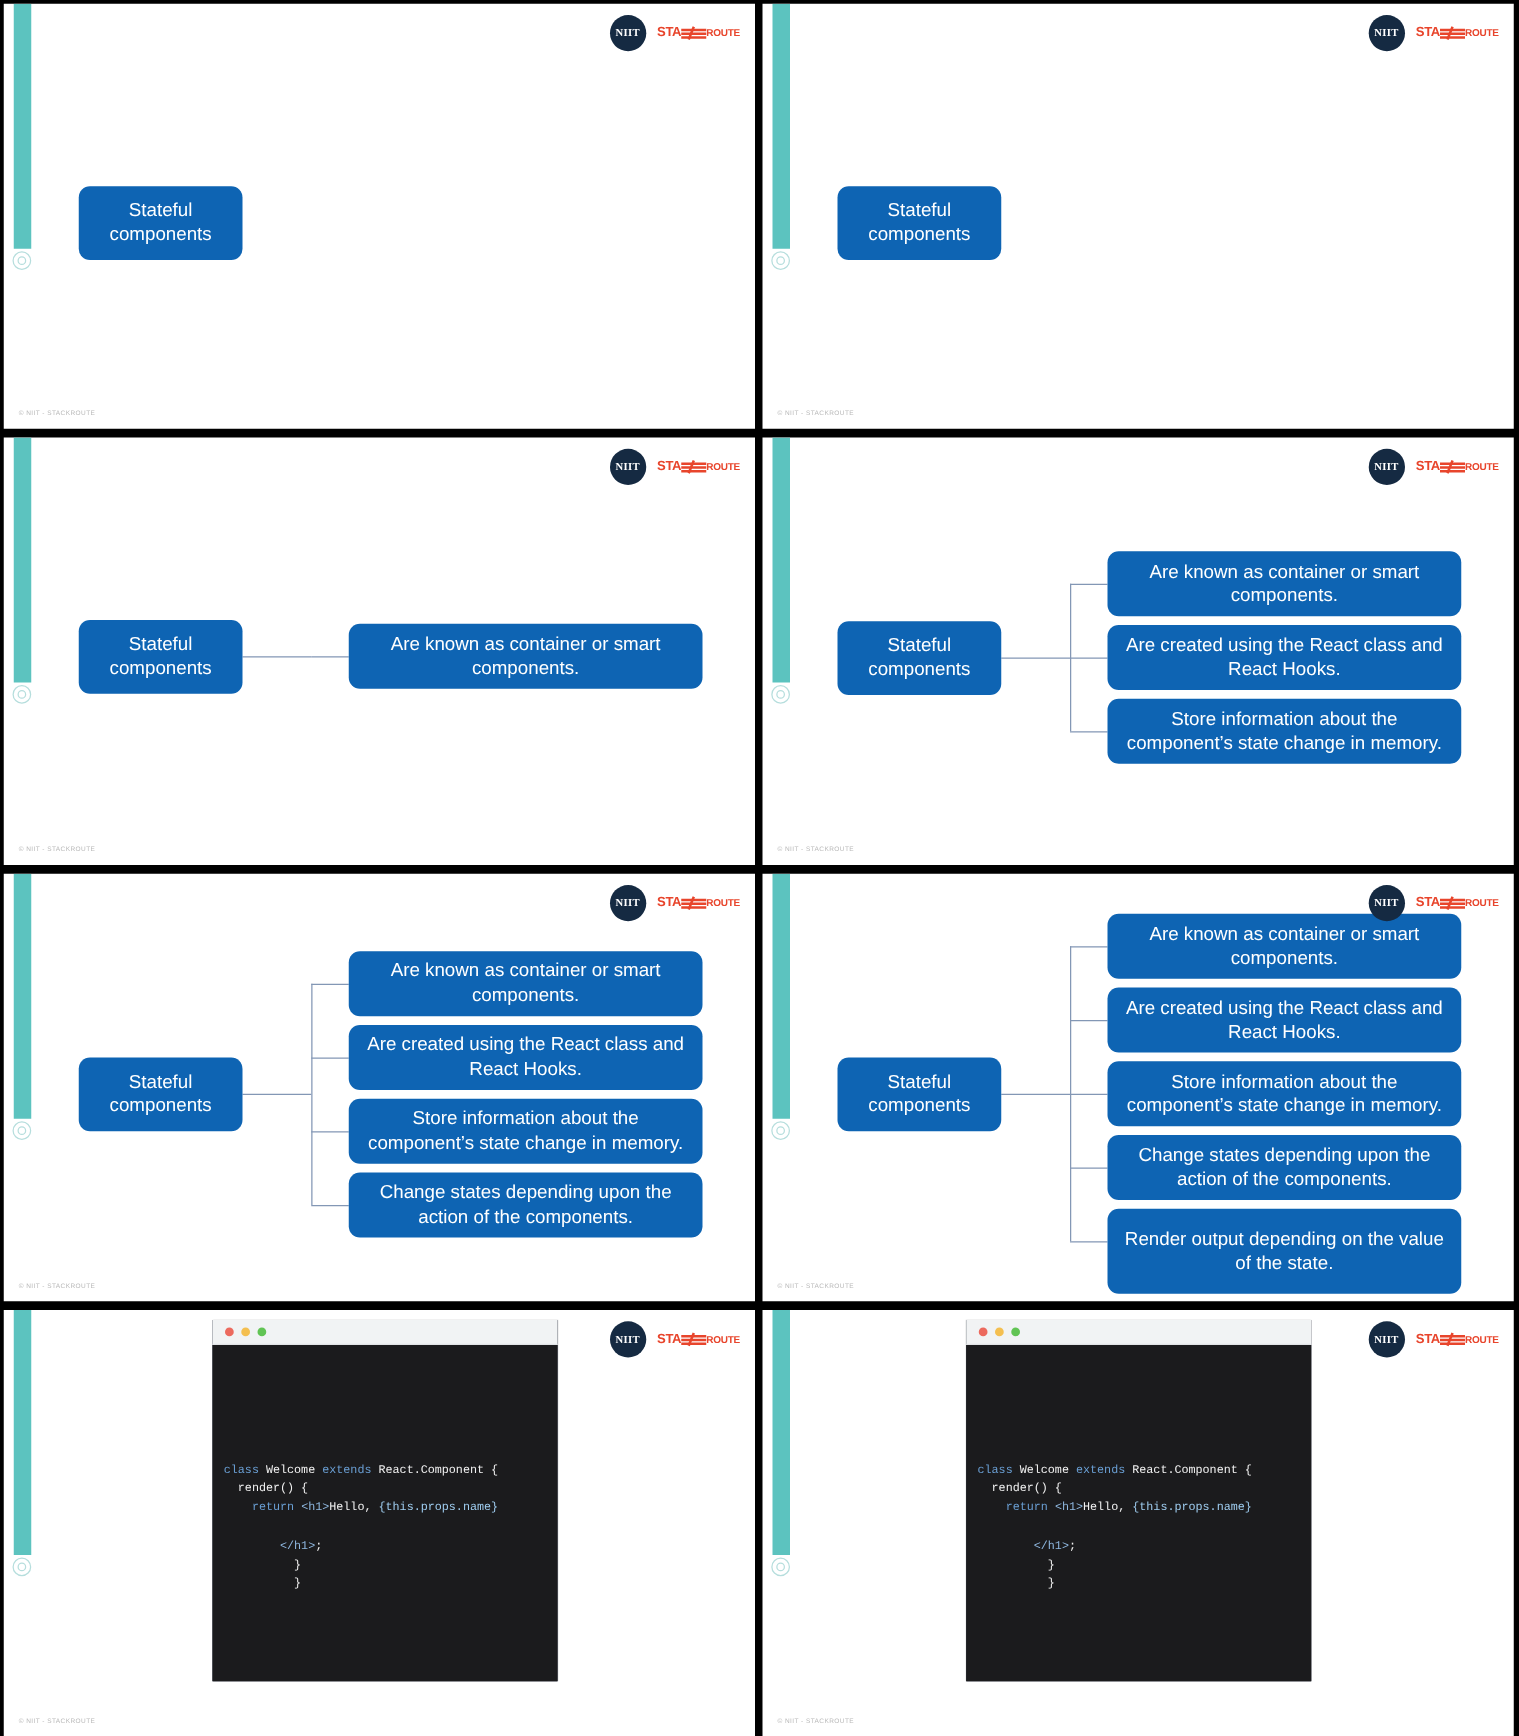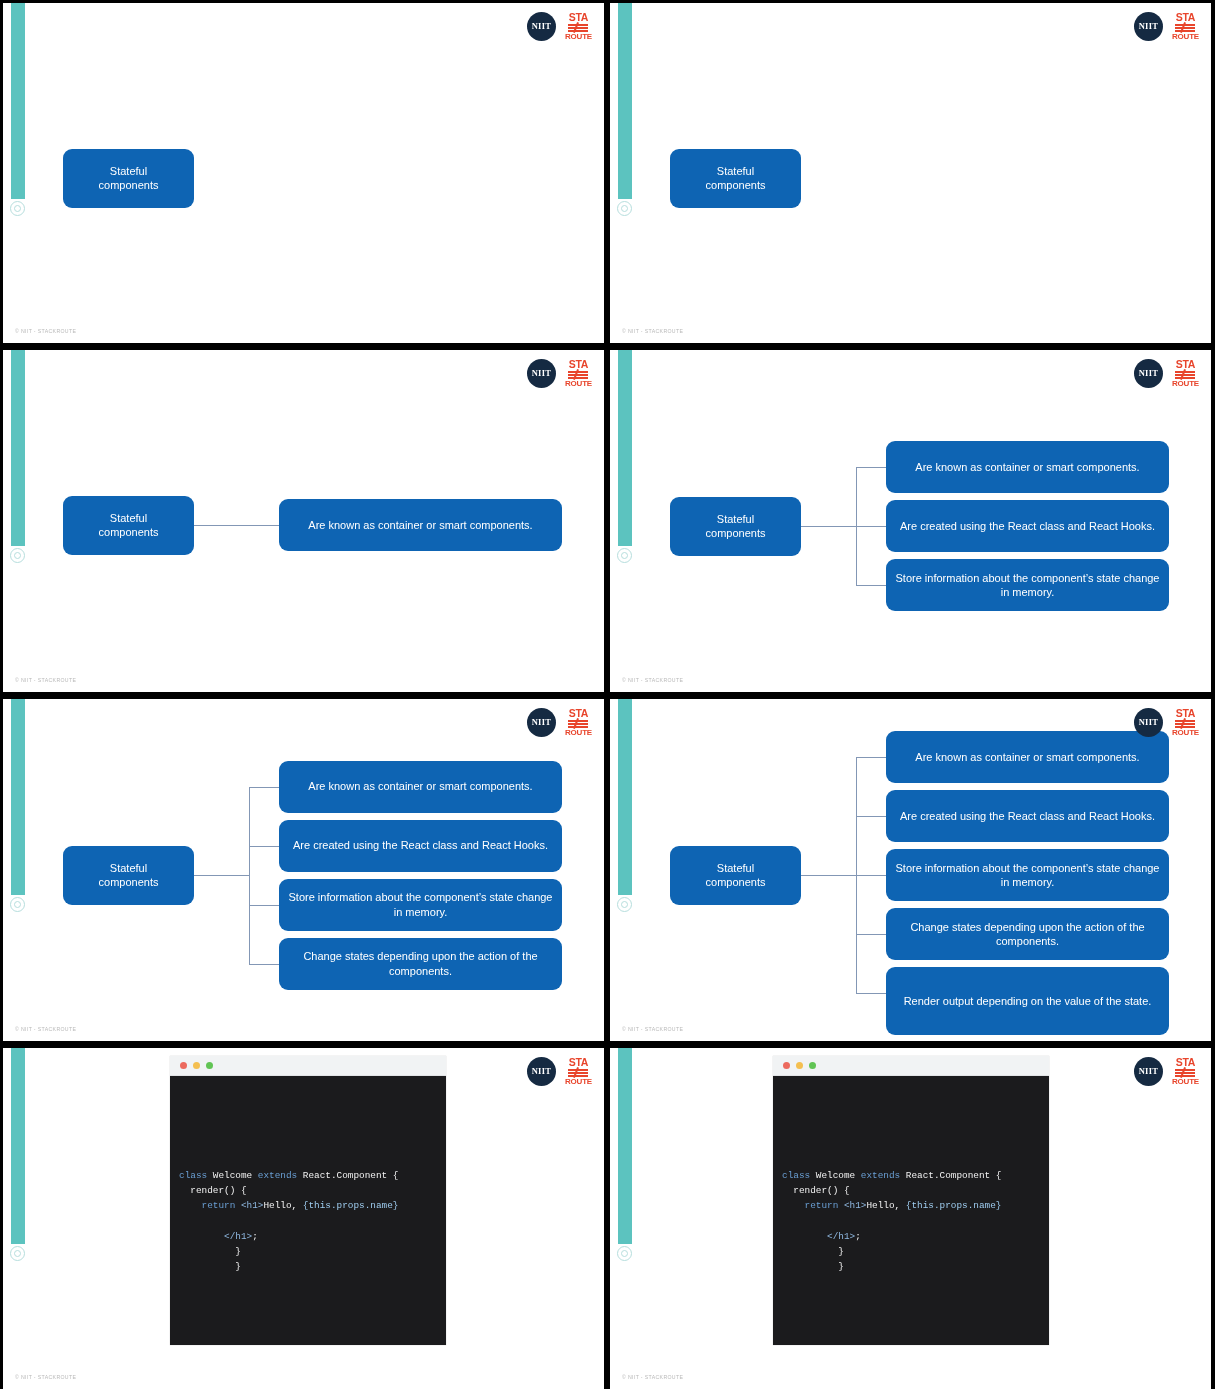--- a/index.html
+++ b/index.html
@@ -86,21 +86,21 @@
   .niit-badge .niit-text {
     color: #ffffff;
     font-size: 8.5px;
     font-weight: bold;
     letter-spacing: 0.3px;
     font-family: "Liberation Serif", serif;
     line-height: 1;
   }
   .stackroute {
     display: flex;
-    flex-direction: column;
+    flex-direction: row;
     align-items: center;
     line-height: 1;
   }
   .stackroute .sta {
     color: #e8452c;
     font-size: 10.5px;
     font-weight: bold;
     letter-spacing: -0.3px;
     font-family: "Liberation Sans", sans-serif;
   }
@@ -158,21 +158,21 @@
   }
   .node {
     position: absolute;
     background: #0e64b3;
     color: #ffffff;
     border-radius: 9px;
     display: flex;
     align-items: center;
     justify-content: center;
     text-align: center;
-    font-size: 11px;
+    font-size: 15px;
     line-height: 1.28;
     padding: 3px 9px;
     box-sizing: border-box;
   }
   .node.root {
     left: 60px;
     width: 131px;
     height: 59px;
   }
   .node.leaf {

